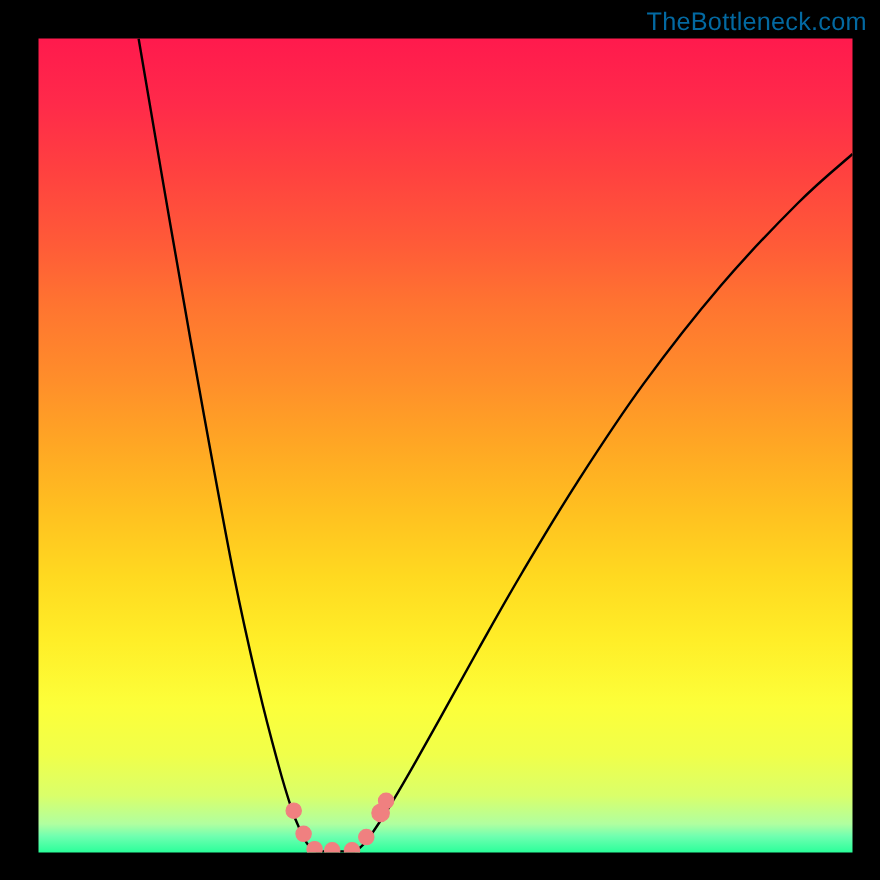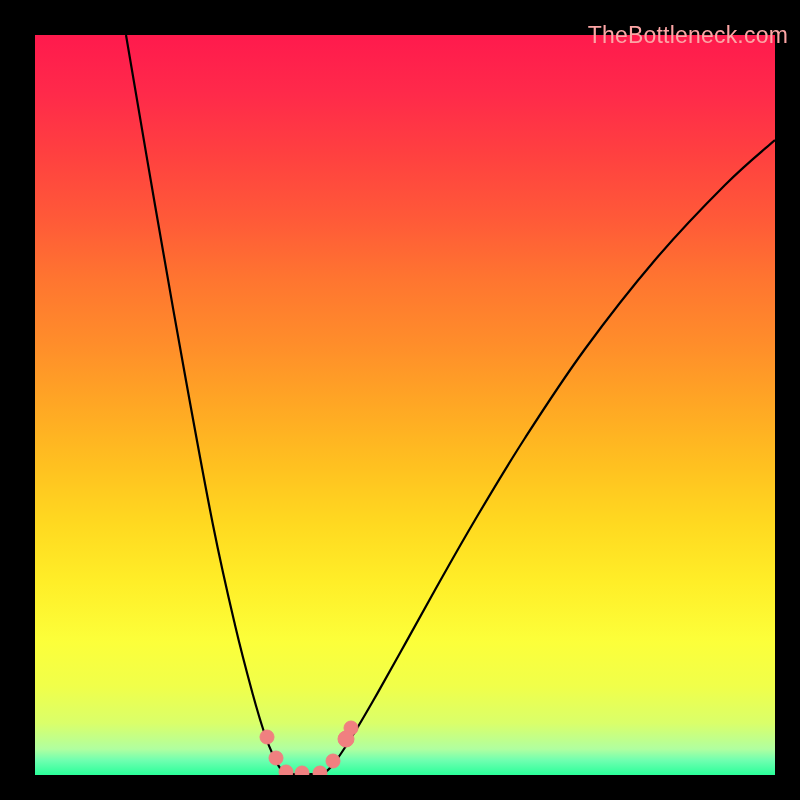--- a/index.html
+++ b/index.html
@@ -44,25 +44,25 @@
     fill: none;
     stroke: #000;
     stroke-width: 2.2;
   }
   .marker {
     fill: #f08080;
     stroke: #f08080;
   }
   .attribution {
     position: absolute;
-    top: 22px;
+    top: 6px;
     right: 12px;
     font-family: Arial, Helvetica, sans-serif;
     font-size: 23px;
-    color: #fca5a5;
+    color: #0369a1;
     font-weight: 400;
     letter-spacing: 0.2px;
   }
 </style>
 </head>
 <body>
 
 <div class="frame">
   <div class="plot-area">
     <svg viewBox="0 0 740 740">

